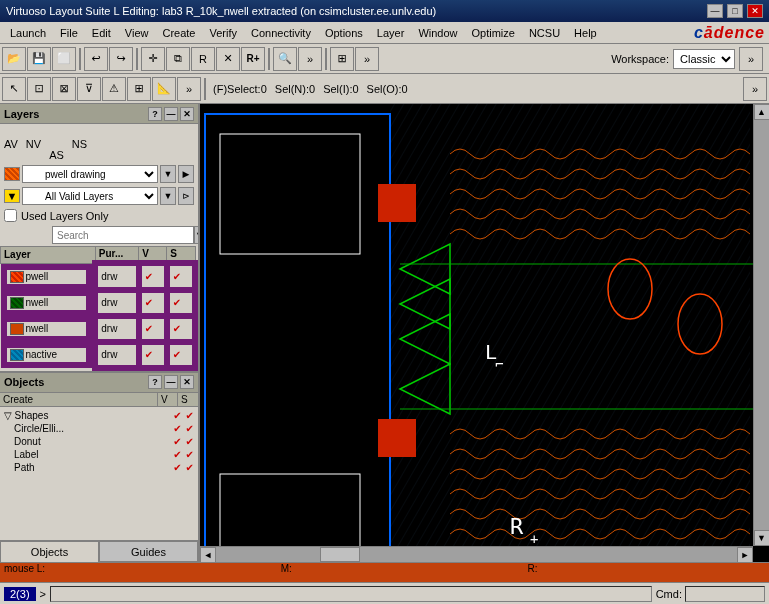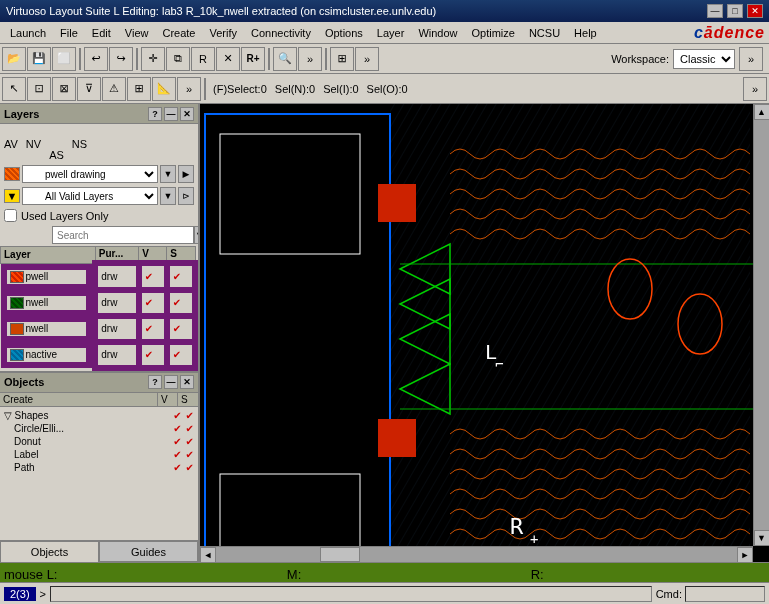--- a/index.html
+++ b/index.html
@@ -164,22 +164,22 @@
     .scroll-track-h {
       flex: 1; height: 100%; background: #a0a0a0;
     }
     #canvas-content {
       position: absolute; top: 0; left: 0; right: 16px; bottom: 16px;
       overflow: hidden;
     }
 
     
     #mouse-status {
-      width: 100%; height: 20px; background: #4d7c0f; border-top: 1px solid #808080;
-      display: flex; align-items: flex-end; font-size: 13px; padding: 0 4px; gap: 8px;
+      width: 100%; height: 20px; background: #c2410c; border-top: 1px solid #808080;
+      display: flex; align-items: flex-start; font-size: 10px; padding: 0 4px; gap: 8px;
     }
     #cmd-status {
       width: 100%; height: 22px; background: #d4d0c8; border-top: 1px solid #808080;
       display: flex; align-items: center; font-size: 11px; padding: 0 4px; gap: 4px;
     }
     .cmd-prompt {
       background: #000080; color: white; padding: 1px 6px; font-size: 11px;
     }
     .cmd-input {
       flex: 1; height: 16px; background: #d4d0c8; border: 1px inset #808080; font-size: 11px; padding: 0 2px;

